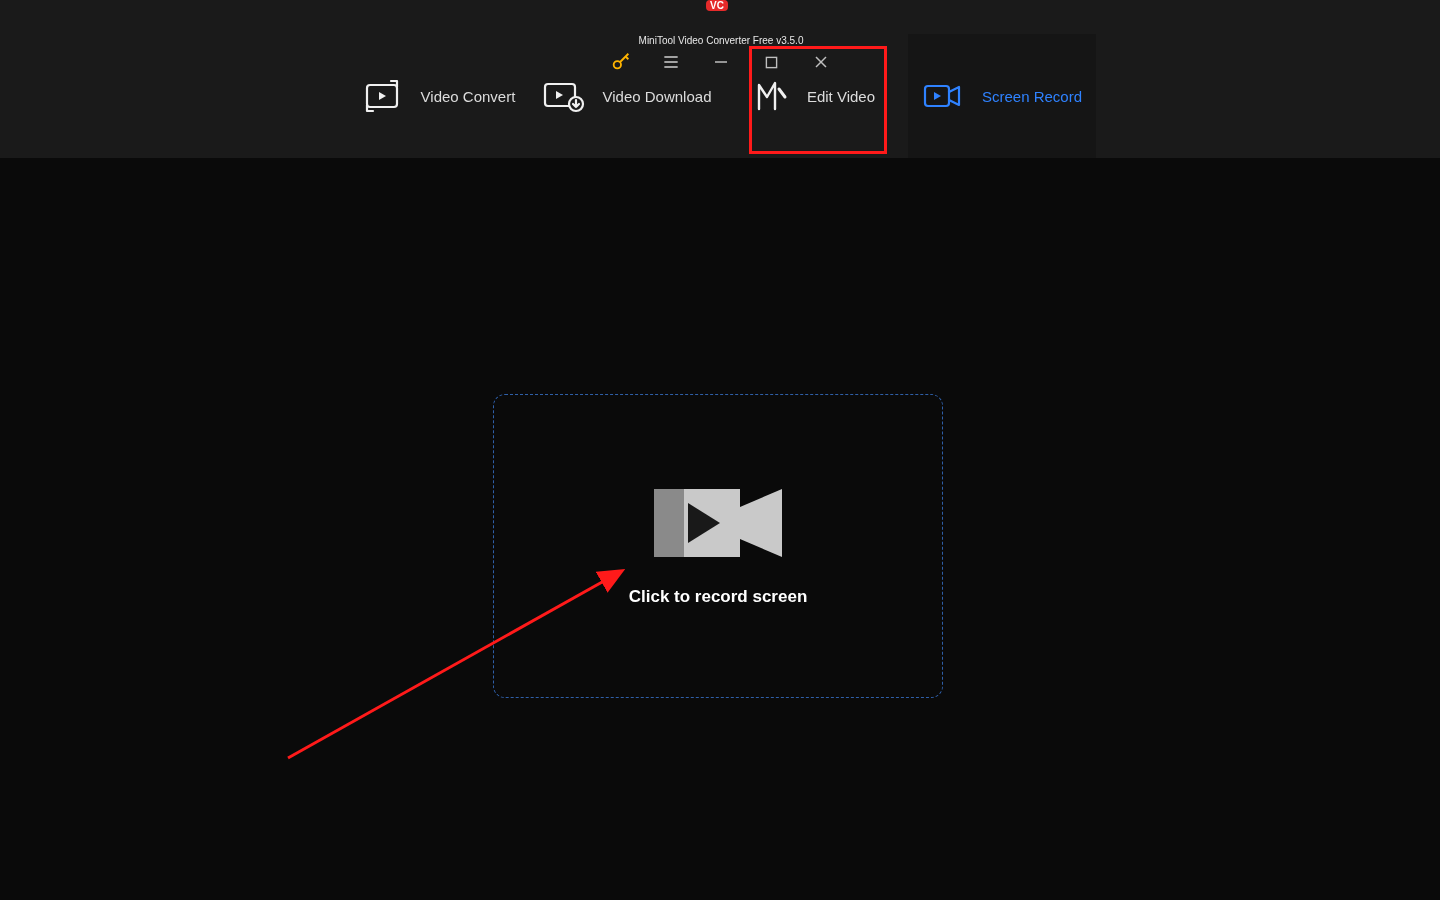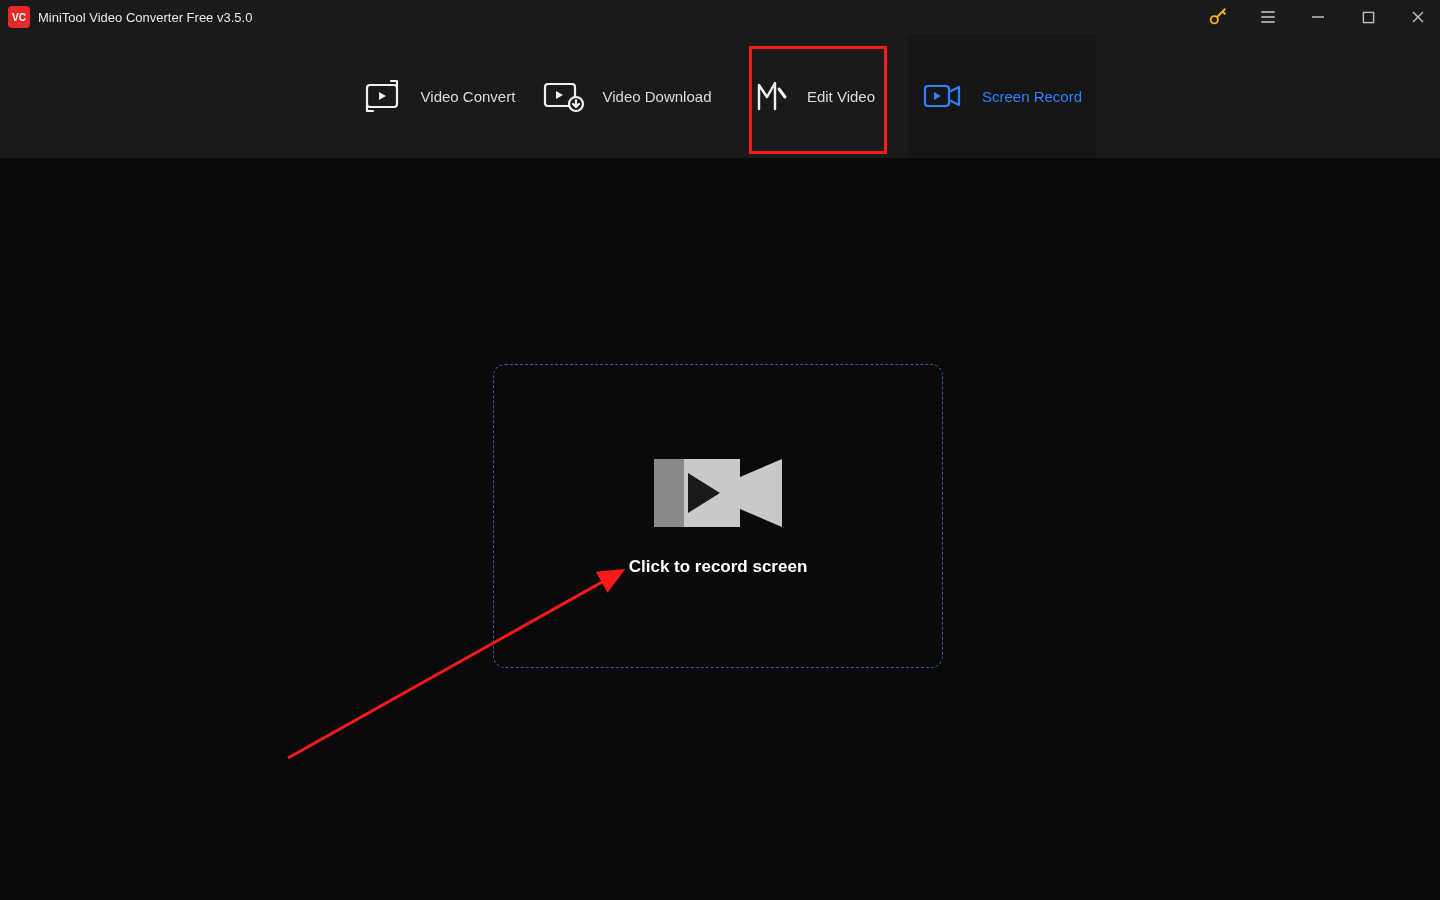--- a/index.html
+++ b/index.html
@@ -11,32 +11,34 @@
     color: #e5e5e5;
     overflow: hidden;
     position: relative;
   }
   .titlebar {
     height: 34px;
     background: #1a1a1a;
     display: flex;
     align-items: center;
     padding: 0 6px 0 8px;
+    flex-direction: column;
   }
   .app-logo {
     width: 22px; height: 22px;
     background: #e52a2a;
     border-radius: 4px;
     display: flex; align-items: center; justify-content: center;
     color: #fff; font-weight: 700; font-size: 10px;
     margin-right: 8px;
   }
   .app-title {
-    font-size: 13px;
+    font-size: 10px;
     color: #e8e8e8;
+    margin-top: 24px;
   }
   .titlebar-spacer { flex: 1; }
   .titlebar-controls { display: flex; align-items: center; gap: 18px; }
   .titlebar-btn {
     width: 32px; height: 32px;
     display: flex; align-items: center; justify-content: center;
     cursor: pointer;
   }
   .titlebar-btn svg { display: block; }
   .key-icon { color: #ffb400; }
@@ -74,21 +76,21 @@
     pointer-events: none;
   }
 
   .content {
     position: relative;
     height: calc(100% - 158px);
     background: #0a0a0a;
   }
   .record-panel {
     position: absolute;
-    left: 493px; top: 206px;
+    left: 493px; top: 236px;
     width: 450px; height: 304px;
     border: 1.5px dashed #2f5fa8;
     border-radius: 12px;
     display: flex;
     flex-direction: column;
     align-items: center;
     justify-content: center;
     gap: 26px;
     cursor: pointer;
   }

